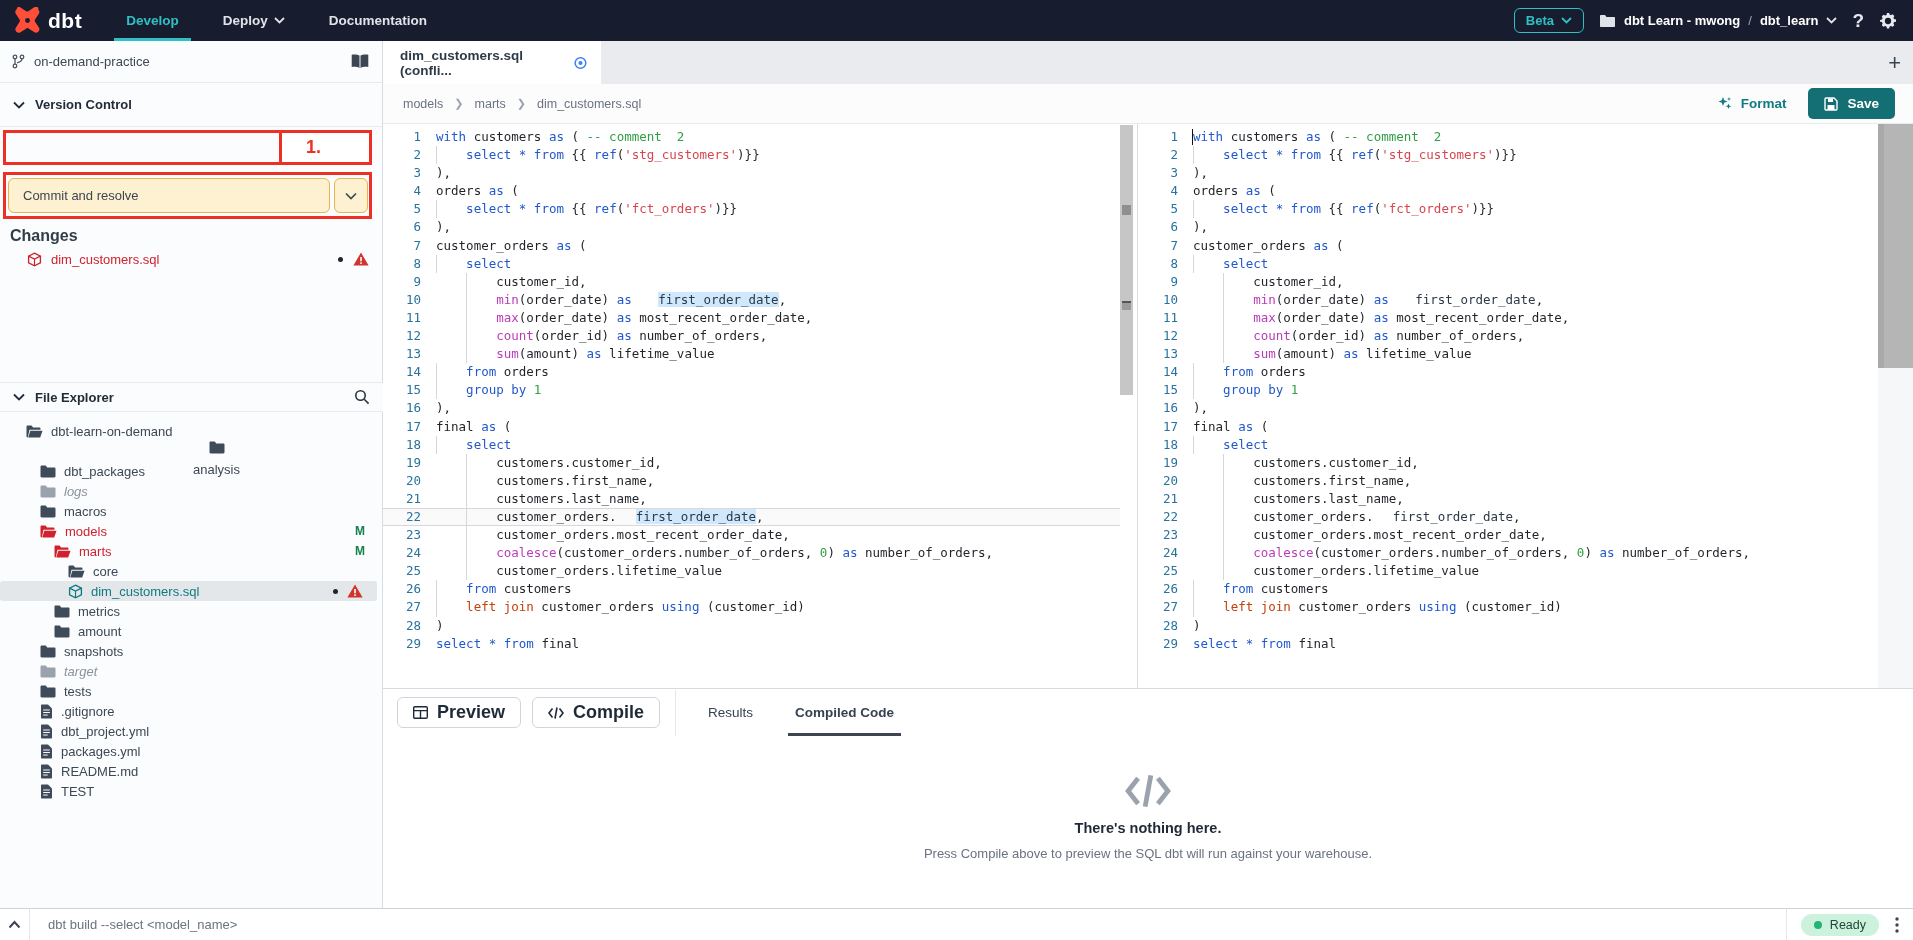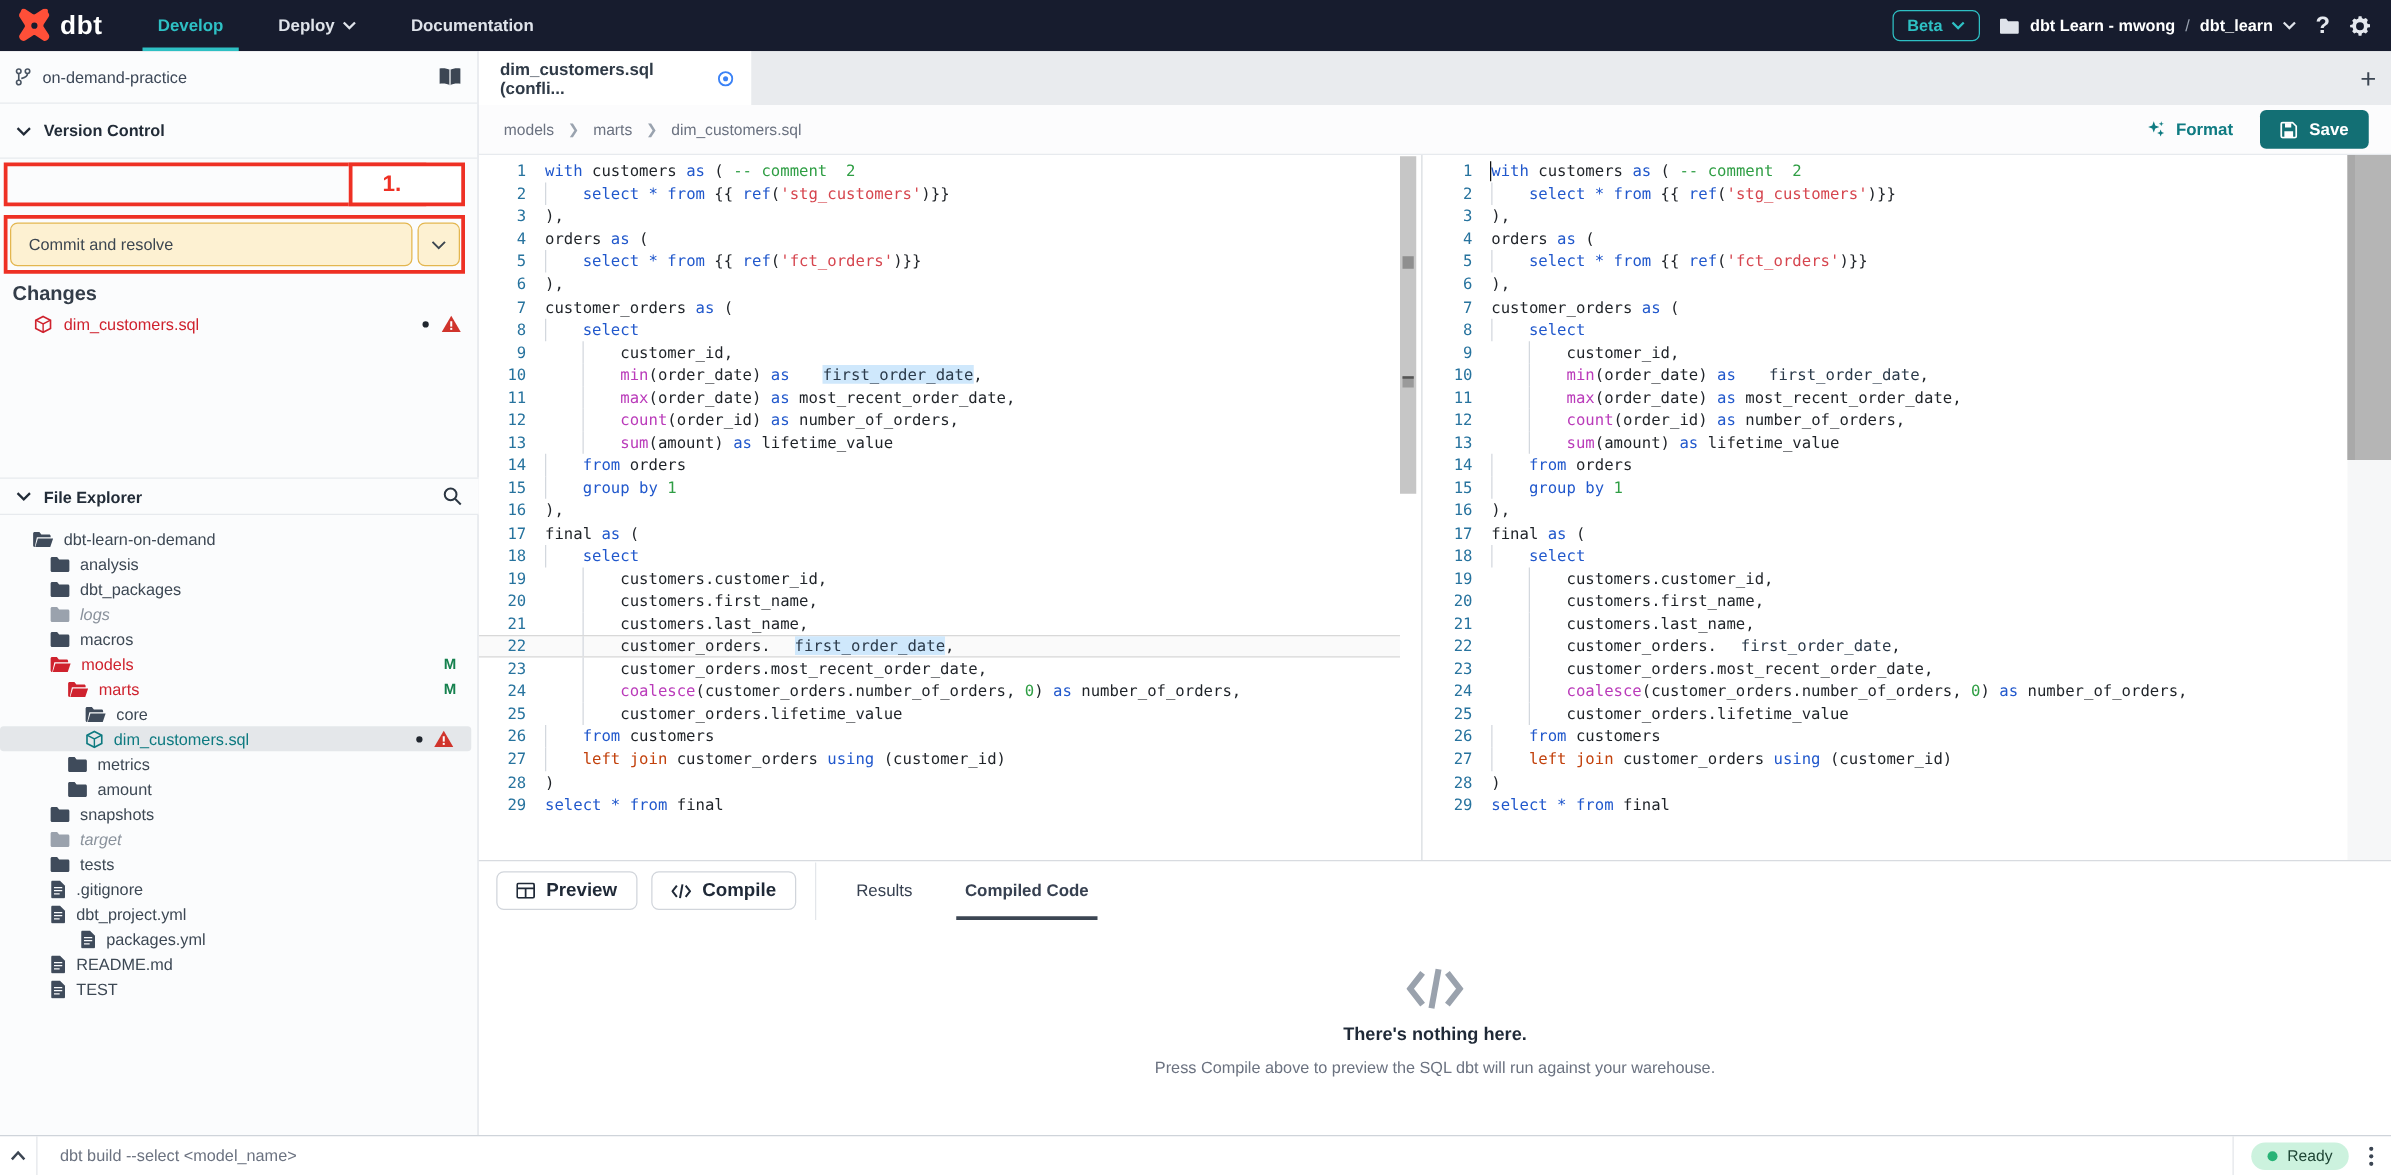--- a/index.html
+++ b/index.html
@@ -105,21 +105,21 @@
   .ruler .mark1 { position:absolute; left:2px; top:80px; width:9px; height:10px; background:#8f8f8f; }
   .ruler .mark2 { position:absolute; left:2px; top:176px; width:9px; height:9px; background:#9a9a9a; border-top:2px solid #555; }
   .vscroll { position:absolute; left:1495px; top:0; width:35px; height:564px; background:#f6f7f8; }
   .vscroll .thumb { position:absolute; left:0; top:0; width:35px; height:244px; background:#b5b5b5; border-left:6px solid #a9a9a9; }
 
   
   .bottompanel { position:absolute; left:383px; top:688px; width:1530px; height:220px; background:#fff;
     border-top:1px solid #d8dbe0; }
   .bp-toolbar { position:absolute; left:0; top:0; width:1530px; height:47px; display:flex; align-items:center; }
   .bp-btn { display:flex; align-items:center; gap:9px; background:#fff; border:1px solid #d1d5db;
-    border-radius:6px; height:31px; padding:0 15px; font-size:15px; font-weight:bold; color:#1f2937;
+    border-radius:6px; height:31px; padding:0 15px; font-size:18px; font-weight:bold; color:#1f2937;
     cursor:pointer; font-family:"Liberation Sans", sans-serif; }
   .bp-btn.preview { margin-left:14px; }
   .bp-btn.compile { margin-left:11px; }
   .bp-divider { width:1px; height:46px; background:#e3e6ea; margin-left:15px; }
   .bp-tab { position:relative; height:47px; display:flex; align-items:center; padding:0 21px;
     font-size:13.5px; color:#374151; cursor:pointer; }
   .bp-tab.first { margin-left:11px; }
   .bp-tab.active { font-weight:bold; }
   .bp-tab.active::after { content:""; position:absolute; left:14px; right:14px; bottom:0; height:3px; background:#3c4653; }
   .empty { position:absolute; left:0; top:85px; width:1530px; text-align:center; }
@@ -267,21 +267,21 @@
   <div class="tree" id="file-tree">
       <div class="tree-row" style="padding-left: 26px;">
         <span>
           <svg width="17" height="13" viewBox="0 0 17 13">
             <path fill="#3f4b5b" d="M0.5 1.8c0-.7.5-1.2 1.2-1.2h3.8l1.6 1.9h6.2c.7 0 1.2.5 1.2 1.2v1h-11L1.8 12.5h-.1c-.7 0-1.2-.5-1.2-1.2V1.8z"></path>
             <path fill="#3f4b5b" d="M4.3 5.8h12.2l-2.3 6.7H2.2z"></path>
           </svg>
         </span>
         <span class="t-label">dbt-learn-on-demand</span>
       </div>
-      <div class="tree-row" style="padding-left: 40px;">
+      <div class="tree-row" style="padding-left: 60px; flex-direction: column;">
         <span>
           <svg width="16" height="13" viewBox="0 0 16 13">
             <path fill="#3f4b5b" d="M0.5 1.8c0-.7.5-1.2 1.2-1.2h4l1.6 1.9h7c.7 0 1.2.5 1.2 1.2v7.6c0 .7-.5 1.2-1.2 1.2H1.7c-.7 0-1.2-.5-1.2-1.2V1.8z"></path>
           </svg>
         </span>
         <span class="t-label">analysis</span>
       </div>
       <div class="tree-row" style="padding-left: 40px;">
         <span>
           <svg width="16" height="13" viewBox="0 0 16 13">
@@ -409,21 +409,21 @@
         <span>
           <svg width="13" height="15" viewBox="0 0 13 15">
             <path fill="#3f4b5b" d="M1 1.5C1 .9 1.4.5 2 .5h6l4 4v9c0 .6-.4 1-1 1H2c-.6 0-1-.4-1-1v-12z"></path>
             <g stroke="#fbfcfd" stroke-width="1">
               <path d="M3.2 6h6.6M3.2 8.5h6.6M3.2 11h4.5"></path>
             </g>
           </svg>
         </span>
         <span class="t-label">dbt_project.yml</span>
       </div>
-      <div class="tree-row" style="padding-left: 64px;">
+      <div class="tree-row" style="padding-left: 40px;">
         <span>
           <svg width="13" height="15" viewBox="0 0 13 15">
             <path fill="#3f4b5b" d="M1 1.5C1 .9 1.4.5 2 .5h6l4 4v9c0 .6-.4 1-1 1H2c-.6 0-1-.4-1-1v-12z"></path>
             <g stroke="#fbfcfd" stroke-width="1">
               <path d="M3.2 6h6.6M3.2 8.5h6.6M3.2 11h4.5"></path>
             </g>
           </svg>
         </span>
         <span class="t-label">packages.yml</span>
       </div>

